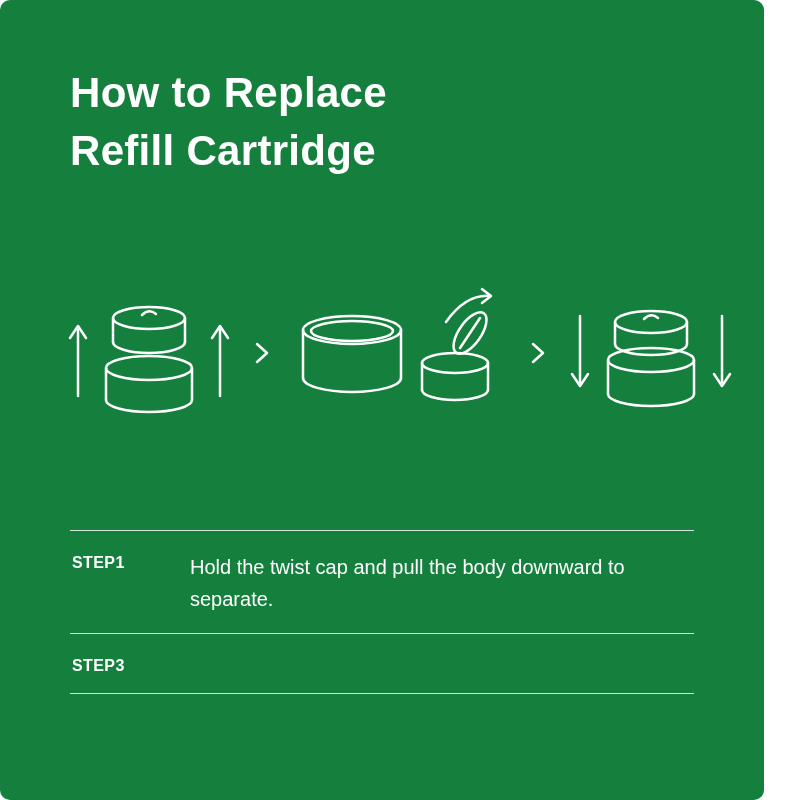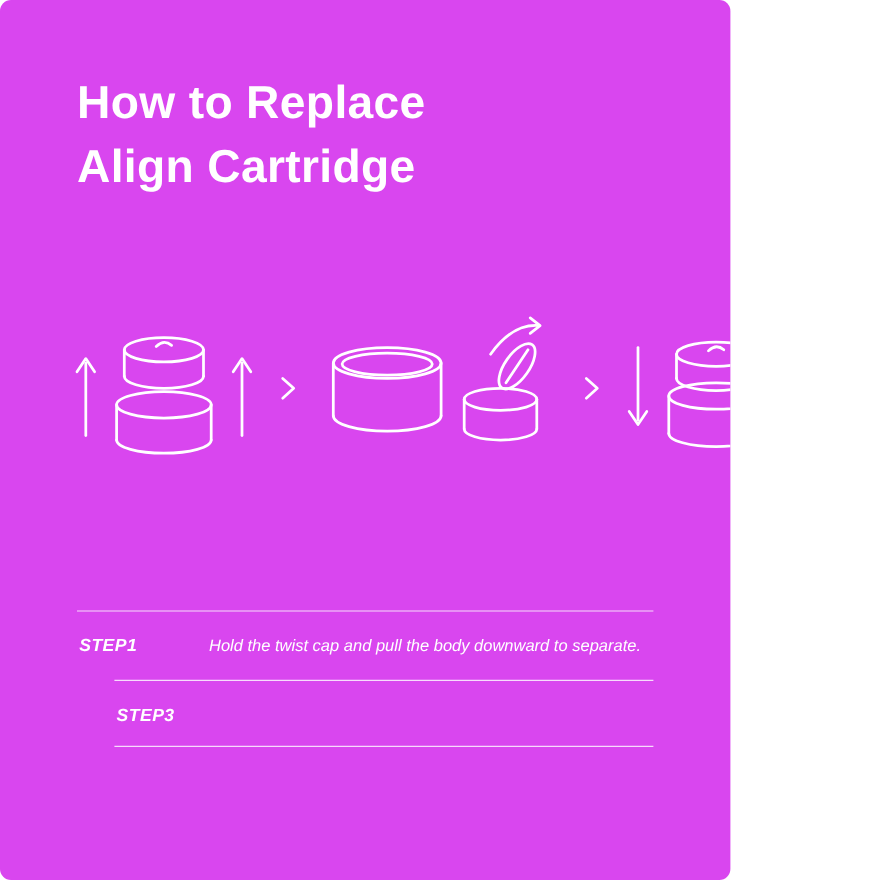--- a/index.html
+++ b/index.html
@@ -1,49 +1,49 @@
 <!DOCTYPE html>
 <html><head>
 <meta charset="utf-8">
 <style>
   * { margin:0; padding:0; box-sizing:border-box; }
   html,body { width:800px; height:800px; background:#ffffff; font-family:"Liberation Sans",sans-serif; }
   .card {
-    width:664px; height:800px; position:relative; overflow:hidden;
-    background:#d946ef; color:#ffffff; border-radius:10px;
+    width:764px; height:800px; position:relative; overflow:hidden;
+    background:#15803d; color:#ffffff; border-radius:10px;
   }
   .title {
     position:absolute; left:70px; top:64px;
     font-size:42px; font-weight:700; line-height:1.38; letter-spacing:0.3px;
   }
   .title-line { display:block; }
   .illustrations {
     position:absolute; left:0; top:278px; width:800px;
     display:flex; justify-content:center; align-items:center; gap:20px;
   }
   .illus svg, .chev svg { display:block; }
-  .steps { position:absolute; left:70px; right:70px; top:555px;font-style:italic; }
+  .steps { position:absolute; left:70px; right:70px; top:530px; }
   .step-row {
     display:flex; align-items:flex-start;
     border-top:1px solid rgba(255,255,255,0.8);
     padding:20px 0 18px 2px;
   }
-  .step-row:last-child { border-bottom:1px solid rgba(255,255,255,0.8);margin-left:34px; }
+  .step-row:last-child { border-bottom:1px solid rgba(255,255,255,0.8); }
   .step-label { width:118px; flex:0 0 118px; font-size:16px; font-weight:700; letter-spacing:0.4px; padding-top:3px; }
-  .step-text { flex:1; font-size:15px; line-height:1.6; white-space:pre-line; }
+  .step-text { flex:1; font-size:20px; line-height:1.6; white-space:pre-line; }
   .stroke { fill:none; stroke:#ffffff; stroke-width:2.5; stroke-linecap:round; stroke-linejoin:round; }
 </style>
 </head>
 <body>
 
 <div class="card">
 
   <h1 class="title">
     <span class="title-line">How to Replace</span>
-    <span class="title-line">Align Cartridge</span>
+    <span class="title-line">Refill Cartridge</span>
   </h1>
 
   <div class="illustrations">
 
     <div class="illus">
       <svg width="170" height="150" viewBox="0 0 170 150">
         <g class="stroke">
           <line x1="14" y1="118" x2="14" y2="52"></line>
           <polyline points="6,60 14,48 22,60"></polyline>
         </g>

